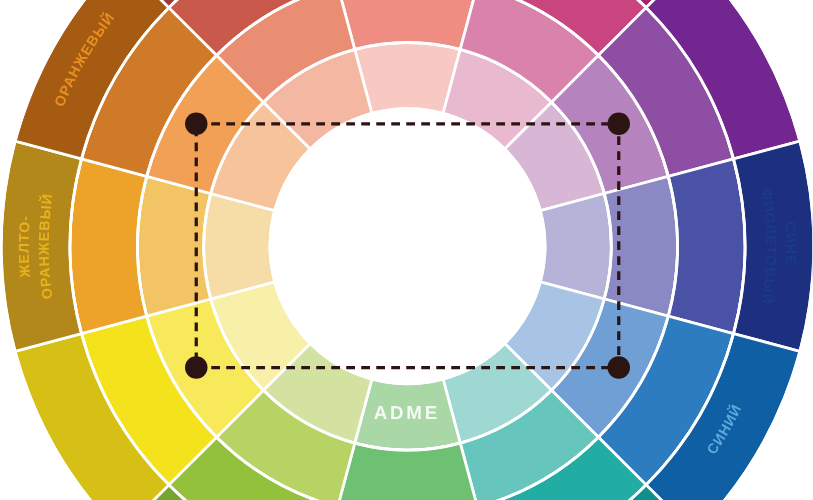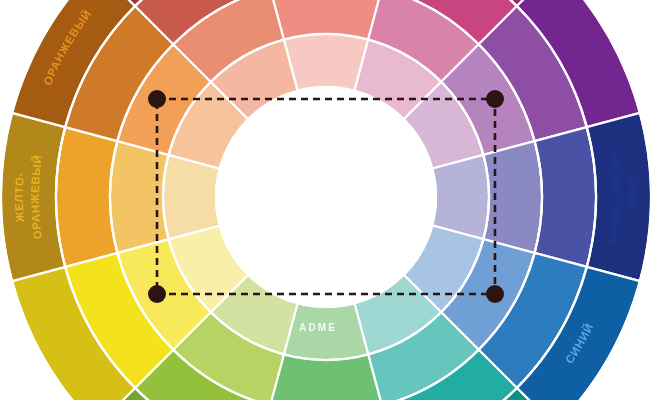--- a/index.html
+++ b/index.html
@@ -13,21 +13,21 @@
   .ringline{fill:none;stroke:#ffffff;stroke-width:2.2;}
   .wlabel{
     font-family:"Liberation Sans",sans-serif;
     font-weight:bold;font-size:11.4px;letter-spacing:.7px;
   }
   .harm-line{stroke:#2b1412;stroke-width:2.6;stroke-dasharray:7 5;fill:none;}
   .harm-dot{fill:#2b1412;}
   .adme{
     position:absolute;color:#ffffff;opacity:.88;
     font-family:"Liberation Sans",sans-serif;font-weight:bold;
-    font-size:10px;letter-spacing:2.2px;pointer-events:none;text-align:center;
+    font-size:15px;letter-spacing:2.2px;pointer-events:none;text-align:center;
   }
 </style>
 </head>
 <body>
 
 <div id="stage">
 
   <svg id="wheel-svg" viewBox="0 0 650 400">
     <defs>
       <g id="defs-paths"></g>

